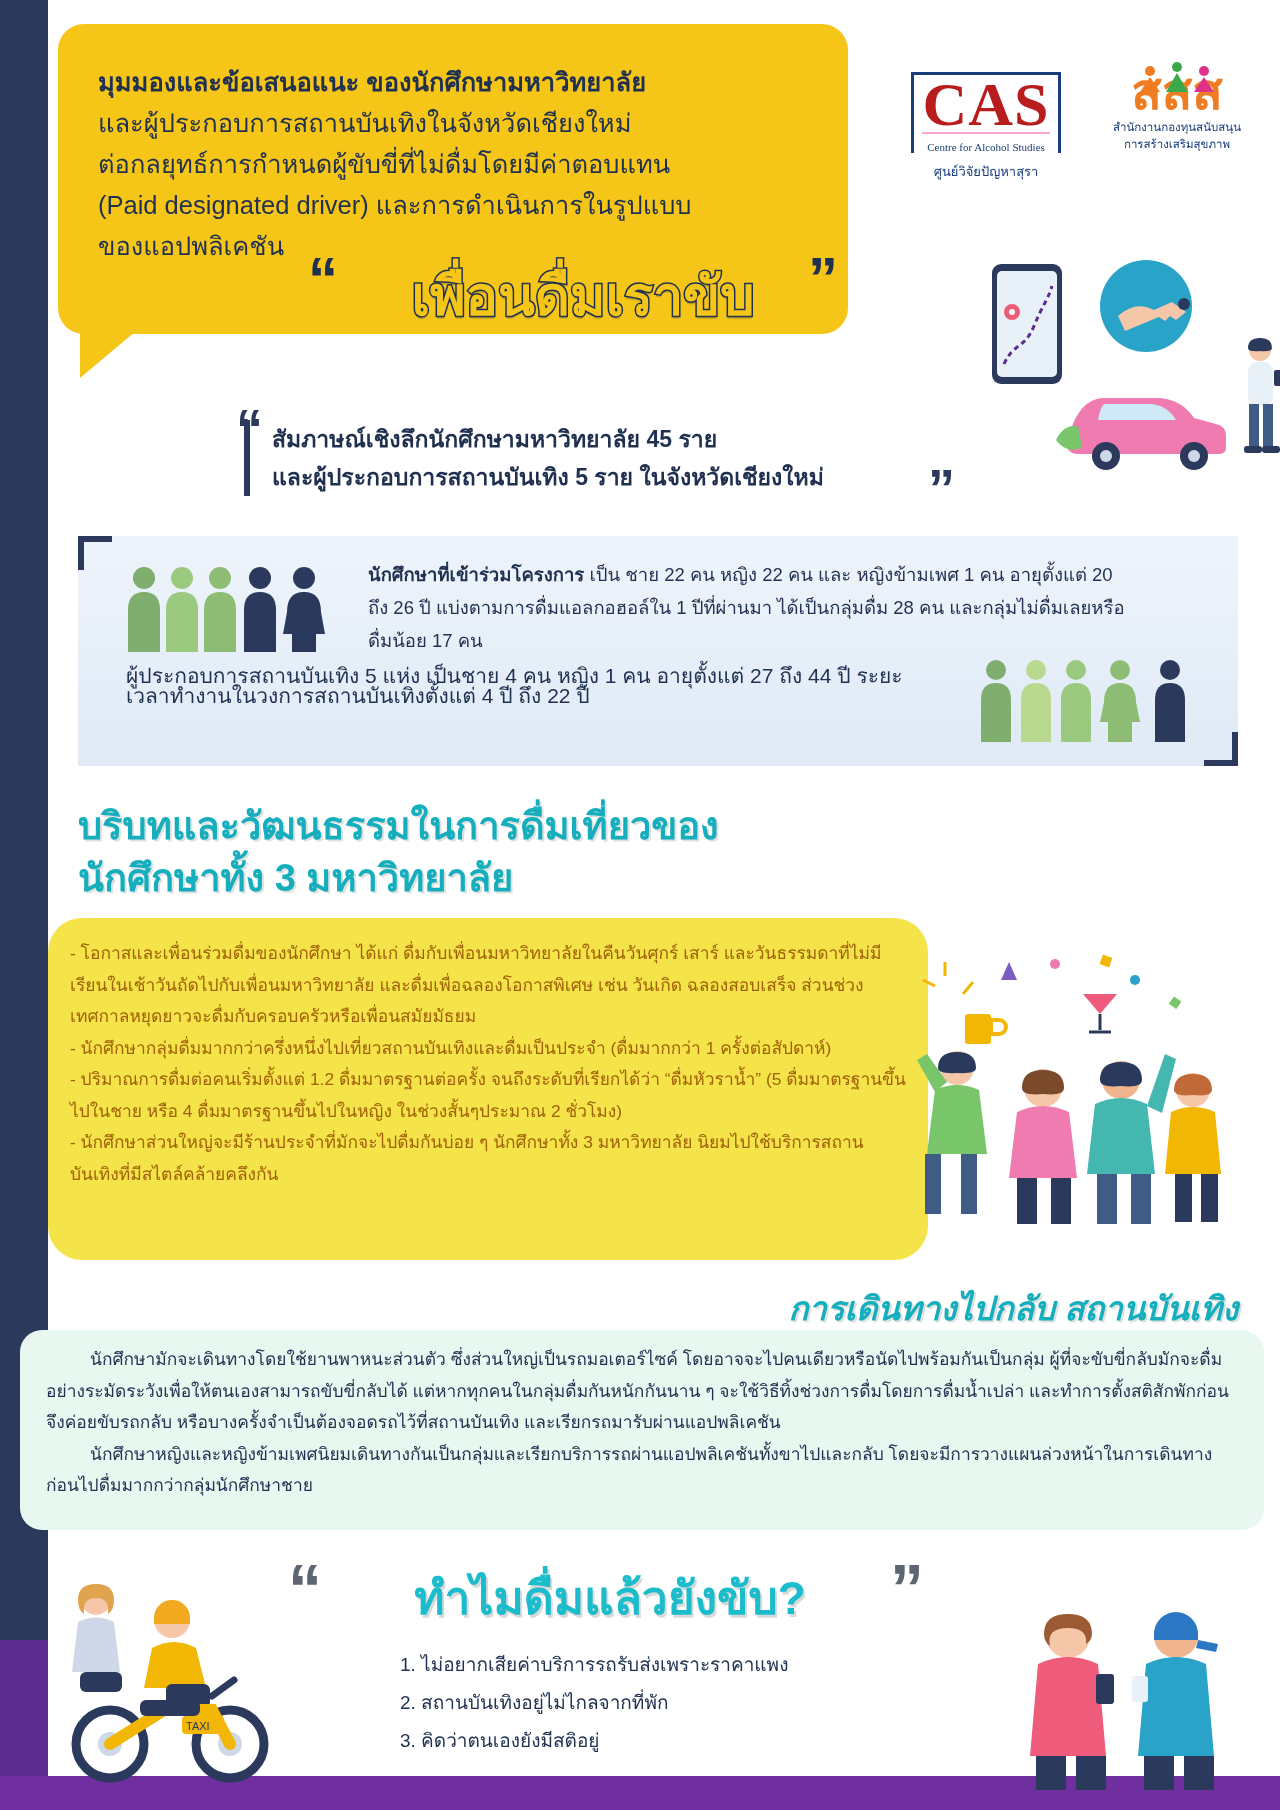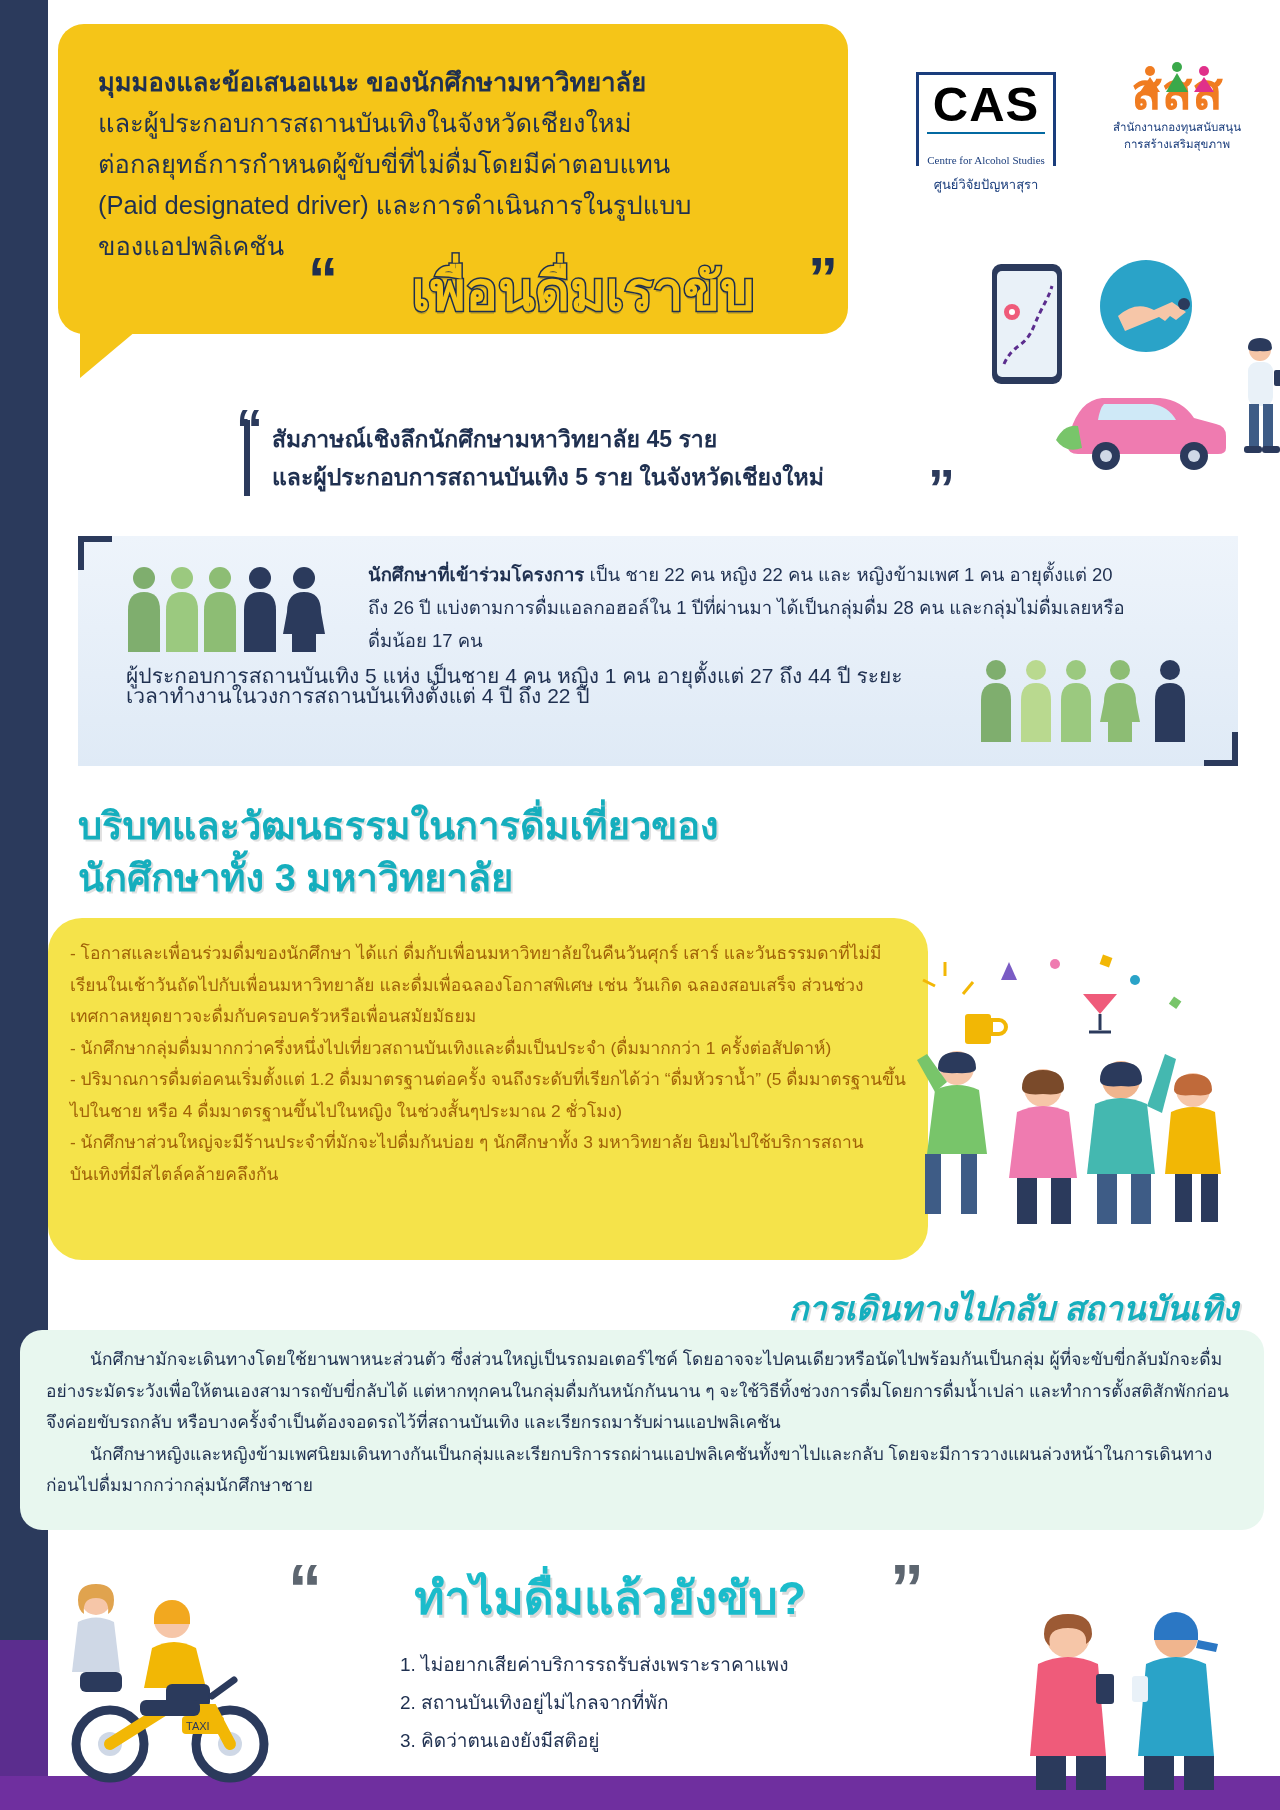--- a/index.html
+++ b/index.html
@@ -47,45 +47,44 @@
 
   .logos { position:absolute; right:24px; top:56px; width:360px; height:140px; }
   .cas-logo {
     position:absolute; left:0; top:0; width:180px; text-align:center;
   }
   .cas-box {
     border:3px solid #1a3d7c; border-bottom:none; padding:2px 8px 0 8px;
     display:inline-block;
   }
   .cas-word {
-    font-family:Liberation Sans, sans-serif; font-weight:700; font-size:49px;
-    color:#000000; letter-spacing:1px; line-height:54px;
+    font-family:Liberation Serif, serif; font-weight:700; font-size:62px;
+    color:#b91c1c; letter-spacing:1px; line-height:54px;
   }
   .cas-sub {
     font-family:"Liberation Serif", serif; font-size:11px; color:#1a3d7c;
-    border-top:2px solid #0369a1; padding-top:20px; margin-top:1px;
+    border-top:2px solid #f9a8d4; padding-top:7px; margin-top:1px;
   }
   .cas-th { font-size:13px; color:#1a3d7c; margin-top:6px; }
 
   .sss-logo { position:absolute; left:196px; top:-6px; width:170px; text-align:center; }
   .sss-word { font-size:50px; font-weight:700; color:#f07c21; line-height:52px; }
   .sss-th { font-size:11.5px; color:#1a3d7c; line-height:15px; margin-top:2px; }
   .sss-star { position:absolute; left:40px; top:-4px; width:90px; height:34px; }
 
   .title-ribbon {
     position:absolute; left:300px; top:246px; width:470px; height:70px;
     text-align:center;
   }
   .big-title {
     font-size:54px; font-weight:700; color:#f5c518;
     -webkit-text-stroke:3px #1f3050;
     paint-order: stroke fill;
     line-height:68px;
     text-shadow:0 3px 0 rgba(31,48,80,.25);
-    font-family:Liberation Mono, monospace;
   }
   .quote-mark-l, .quote-mark-r {
     position:absolute; font-size:60px; color:#1f3050; font-weight:700;
   }
   .quote-mark-l { left:260px; top:228px; }
   .quote-mark-r { left:760px; top:228px; }
 
   .subquote {
     position:absolute; left:196px; top:404px; width:700px;
     border-left:6px solid #2b3a5c; padding-left:22px;

